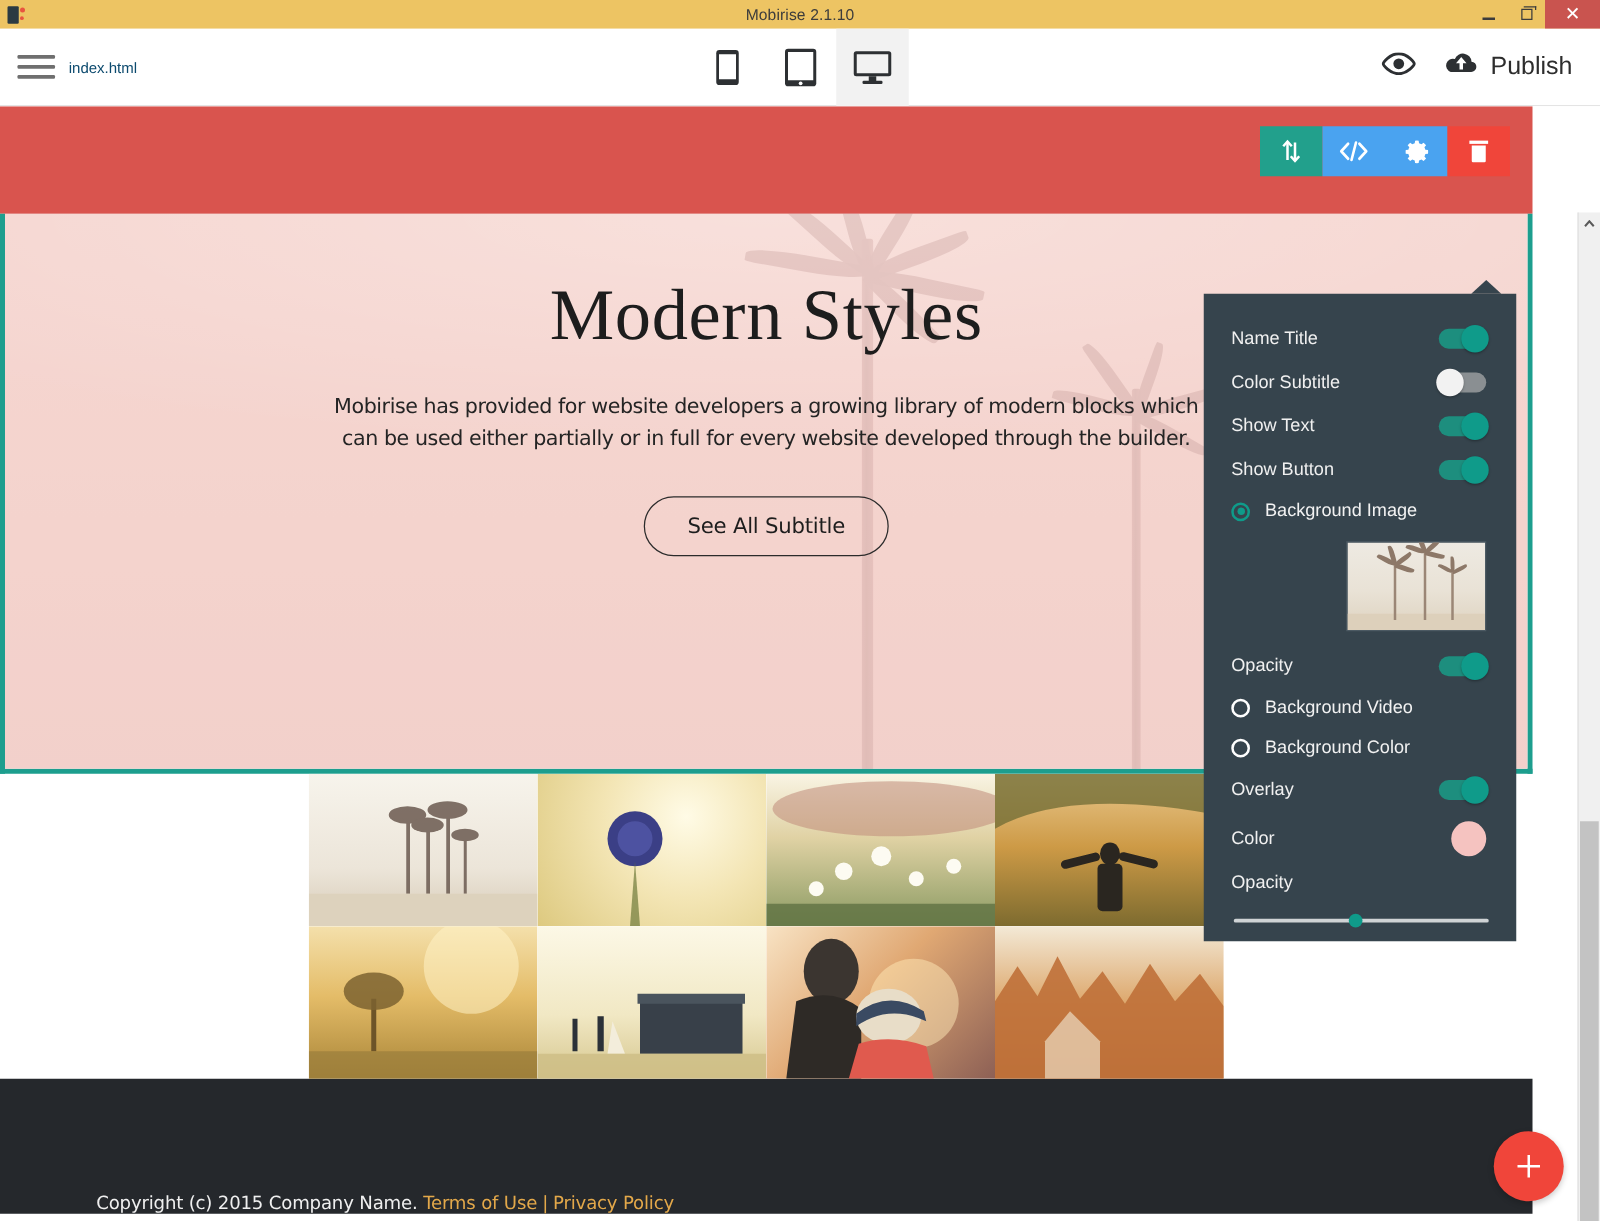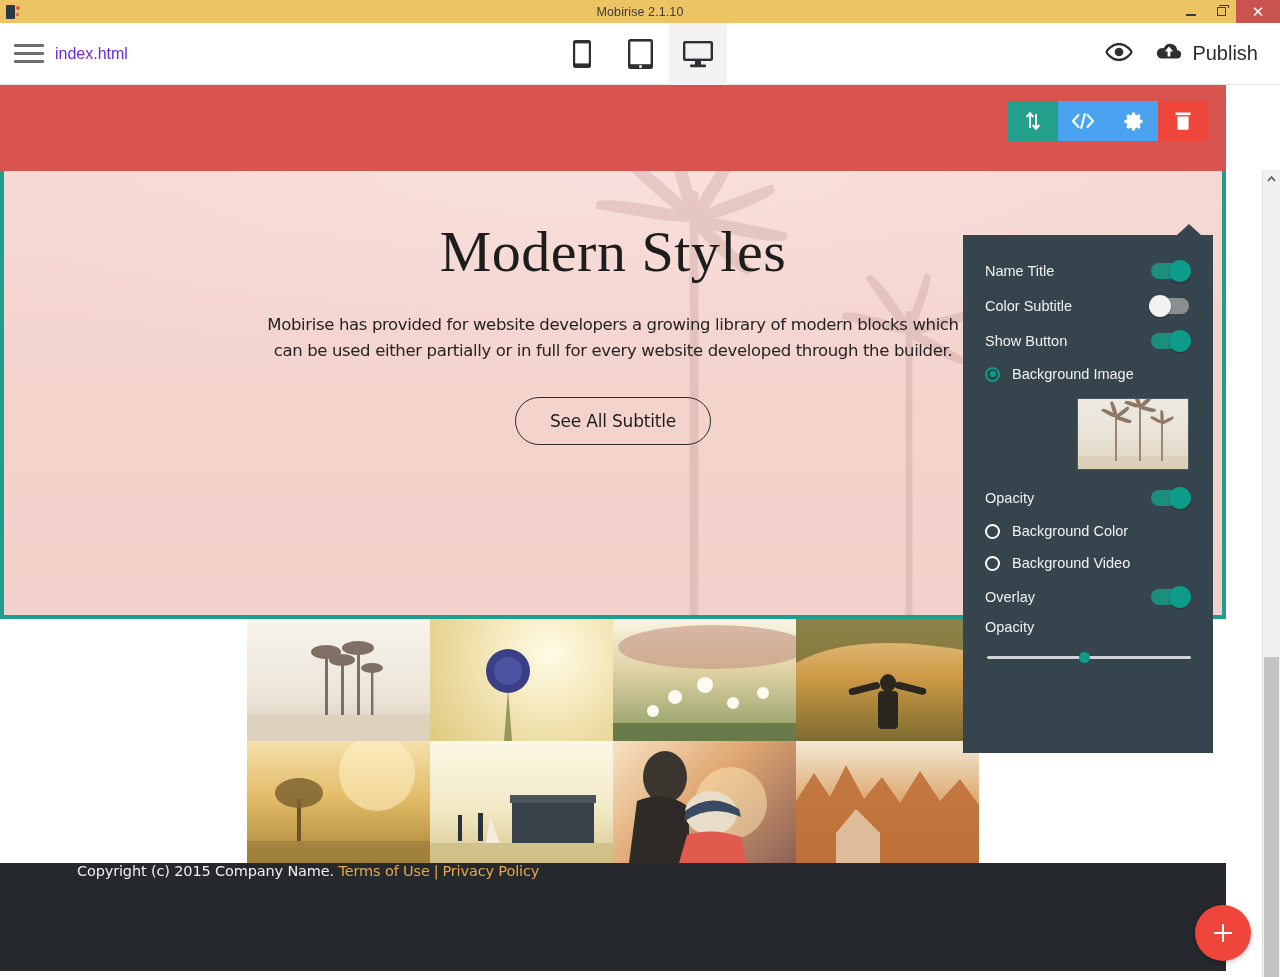--- a/index.html
+++ b/index.html
@@ -70,21 +70,21 @@
     position: relative;
     border-bottom: 1px solid #e4e4e4;
   }
   .hamburger {
     margin-left: 14px; width: 30px; height: 30px;
     display: flex; flex-direction: column; justify-content: center; gap: 5px;
     cursor: pointer;
   }
   .hamburger i { display: block; height: 3px; background: #6f6f6f; border-radius: 1px; }
   .filename {
-    margin-left: 11px; font-size: 16px; color: #6d28d9; font-weight: 400;
+    margin-left: 11px; font-size: 12px; color: #0c4a6e; font-weight: 400;
   }
   .devices {
     position: absolute; left: 50%; transform: translateX(-50%);
     display: flex; height: 62px; align-items: stretch;
   }
   .dev {
     width: 58px; display: flex; align-items: center; justify-content: center;
     cursor: pointer;
   }
   .dev.active { background: #f2f2f2; }
@@ -201,21 +201,21 @@
     grid-template-columns: repeat(4, 1fr);
     grid-auto-rows: 122px;
   }
   .tile { position: relative; overflow: hidden; }
   .tile .shade { position: absolute; inset: 0; }
 
   
   .footer {
     background: #25282c;
     height: 108px;
-    display: flex; align-items: flex-start;
+    display: flex; align-items: flex-end;
   }
   .copy {
     margin-left: 77px;
     font-family: "DejaVu Sans", sans-serif;
     font-size: 14.5px; color: #efefef; letter-spacing: -.15px;
   }
   .copy a { color: #e3a84a; text-decoration: none; }
   .copy .pipe { color: #e3a84a; margin: 0 4px; }
 
   
@@ -613,20 +613,26 @@
 
    <div class="srow">
      <span class="lbl">Name Title</span>
      <span class="toggle">
           <span class="knob"></span>
         </span>
    </div>
    <div class="srow">
      <span class="lbl">Color Subtitle</span>
      <span class="toggle off">
+          <span class="knob"></span>
+        </span>
+   </div>
+   <div class="srow">
+     <span class="lbl">Show Text</span>
+     <span class="toggle">
           <span class="knob"></span>
         </span>
    </div>
    <div class="srow">
      <span class="lbl">Show Button</span>
      <span class="toggle">
           <span class="knob"></span>
         </span>
    </div>
 
@@ -663,34 +669,38 @@
 
    <div class="srow">
      <span class="lbl">Opacity</span>
      <span class="toggle">
           <span class="knob"></span>
         </span>
    </div>
 
    <div class="radio-row">
      <span class="radio"></span>
-     <span class="rlbl">Background Color</span>
+     <span class="rlbl">Background Video</span>
    </div>
    <div class="radio-row">
      <span class="radio"></span>
-     <span class="rlbl">Background Video</span>
+     <span class="rlbl">Background Color</span>
    </div>
 
    <div class="srow">
      <span class="lbl">Overlay</span>
      <span class="toggle">
           <span class="knob"></span>
         </span>
    </div>
 
+   <div class="srow" style="height:44px;">
+     <span class="lbl">Color</span>
+     <span class="color-swatch" style="background: rgb(245, 195, 192);"></span>
+   </div>
 
    <div class="srow" style="height:26px;">
      <span class="lbl">Opacity</span>
    </div>
    <div class="slider-wrap">
      <div class="slider">
        <div class="track"></div>
        <div class="handle" id="opacity-handle" style="left: calc(48% - 5.5px);"></div>
      </div>
    </div>

